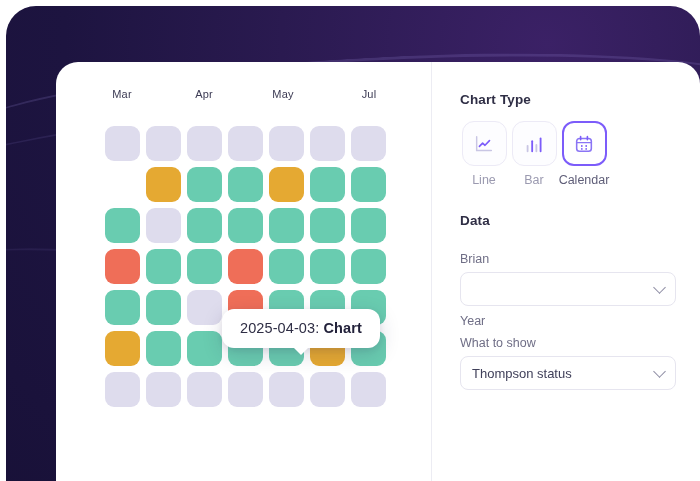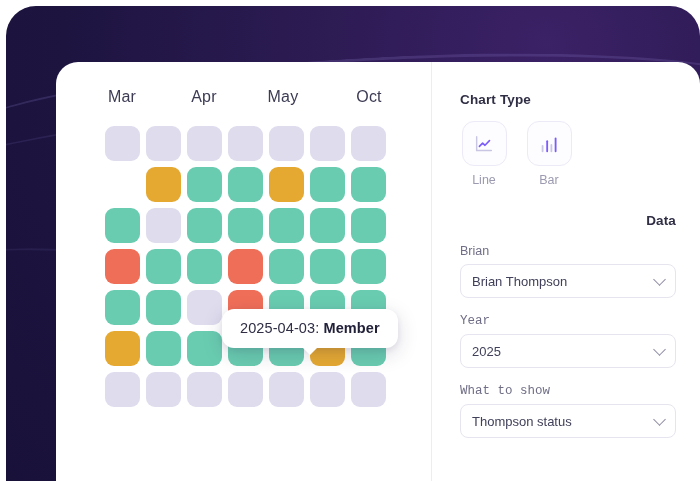--- a/index.html
+++ b/index.html
@@ -87,21 +87,21 @@
   }
 
   #month-axis {
     position: relative;
     height: 22px;
     margin: 0 0 0 0;
   }
   .month-label {
     position: absolute;
     top: 0;
-    font-size: 16px;
+    font-size: 11px;
     color: #3c3b54;
     letter-spacing: .2px;
     white-space: nowrap;
     transform: translateX(-50%);
   }
 
   #heat-grid {
     position: relative;
     margin-top: 16px;
     margin-left: 49px;
@@ -154,25 +154,25 @@
     padding: 30px 24px 0 28px;
   }
 
   .section-title {
     font-size: 13.5px;
     font-weight: bold;
     color: #2f2e45;
     letter-spacing: .15px;
     margin-bottom: 14px;
   }
-  .section-title.data-title { margin-top: 26px; margin-bottom: 16px; text-align: right; }
+  .section-title.data-title { margin-top: 26px; margin-bottom: 24px; }
 
   #chart-type-row {
     display: flex;
-    gap: 17px;
+    gap: 2px;
   }
   .chart-type-option {
     width: 48px;
     display: flex;
     flex-direction: column;
     align-items: center;
     cursor: pointer;
   }
   .chart-type-tile {
     width: 45px;
@@ -194,21 +194,21 @@
     color: #9b9ab0;
     white-space: nowrap;
   }
   .chart-type-option.selected .chart-type-label { color: #5f5e78; }
 
   .field-label {
     font-size: 12.5px;
     color: #6f6e86;
     margin-bottom: 6px;
   }
-  .field-label.spaced { margin-top: 16px; font-family: Liberation Mono, monospace; }
+  .field-label.spaced { margin-top: 8px; }
 
   .select-box {
     position: relative;
     height: 34px;
     border: 1px solid #e6e5ef;
     border-radius: 8px;
     background: #ffffff;
     display: flex;
     align-items: center;
     padding: 0 30px 0 11px;
@@ -239,21 +239,21 @@
   </div>
 
   <div id="content-card">
 
     <div id="chart-panel">
 
       <div id="month-axis">
           <div class="month-label" style="left: 66px;">Mar</div>
           <div class="month-label" style="left: 148px;">Apr</div>
           <div class="month-label" style="left: 227px;">May</div>
-          <div class="month-label" style="left: 313px;">Oct</div>
+          <div class="month-label" style="left: 313px;">Jul</div>
         </div>
 
       <div id="heat-grid">
           <div class="heat-cell" style="background: rgb(222, 220, 237);"></div>
           <div class="heat-cell" style="background: rgb(222, 220, 237);"></div>
           <div class="heat-cell" style="background: rgb(222, 220, 237);"></div>
           <div class="heat-cell" style="background: rgb(222, 220, 237);"></div>
           <div class="heat-cell" style="background: rgb(222, 220, 237);"></div>
           <div class="heat-cell" style="background: rgb(222, 220, 237);"></div>
           <div class="heat-cell" style="background: rgb(222, 220, 237);"></div>
@@ -296,21 +296,21 @@
           <div class="heat-cell" style="background: rgb(222, 220, 237);"></div>
           <div class="heat-cell" style="background: rgb(222, 220, 237);"></div>
           <div class="heat-cell" style="background: rgb(222, 220, 237);"></div>
           <div class="heat-cell" style="background: rgb(222, 220, 237);"></div>
           <div class="heat-cell" style="background: rgb(222, 220, 237);"></div>
           <div class="heat-cell" style="background: rgb(222, 220, 237);"></div>
         </div>
 
       <div id="heat-tooltip">
         <span>2025-04-03:</span>
-        <span class="tip-value">Member</span>
+        <span class="tip-value">Chart</span>
       </div>
 
     </div>
 
     <div id="controls-panel">
 
       <div class="section-title">Chart Type</div>
 
       <div id="chart-type-row">
           <div class="chart-type-option">
@@ -326,35 +326,44 @@
             <div class="chart-type-tile">
               <svg width="22" height="22" viewBox="0 0 24 24" fill="none">
                 <path d="M5 14v6" stroke="#c9c6e4" stroke-width="2" stroke-linecap="round"></path>
                 <path d="M10 9v11" stroke="#7c5cfa" stroke-width="2" stroke-linecap="round"></path>
                 <path d="M14.6 13v7" stroke="#c9c6e4" stroke-width="2" stroke-linecap="round"></path>
                 <path d="M19.2 6v14" stroke="#7c5cfa" stroke-width="2" stroke-linecap="round"></path>
               </svg>
             </div>
             <div class="chart-type-label">Bar</div>
           </div>
+          <div class="chart-type-option selected">
+            <div class="chart-type-tile">
+              <svg width="22" height="22" viewBox="0 0 24 24" fill="none">
+                <rect x="4" y="6" width="16" height="14" rx="3" stroke="#8b75f5" stroke-width="1.7"></rect>
+                <path d="M4 10.5h16" stroke="#8b75f5" stroke-width="1.5"></path>
+                <path d="M8.3 4v3.4M15.7 4v3.4" stroke="#7c5cfa" stroke-width="1.8" stroke-linecap="round"></path>
+                <circle cx="9.6" cy="14.2" r="1" fill="#7c5cfa"></circle>
+                <circle cx="14.4" cy="14.2" r="1" fill="#7c5cfa"></circle>
+                <circle cx="9.6" cy="17.4" r="1" fill="#7c5cfa"></circle>
+                <circle cx="14.4" cy="17.4" r="1" fill="#7c5cfa"></circle>
+              </svg>
+            </div>
+            <div class="chart-type-label">Calendar</div>
+          </div>
         </div>
 
       <div class="section-title data-title">Data</div>
 
       <div id="data-fields">
           <div class="field-label">Brian</div>
           <div class="select-box">
-            <span>Brian Thompson</span>
             <span class="select-chevron"></span>
           </div>
           <div class="field-label spaced">Year</div>
-          <div class="select-box">
-            <span>2025</span>
-            <span class="select-chevron"></span>
-          </div>
           <div class="field-label spaced">What to show</div>
           <div class="select-box">
             <span>Thompson status</span>
             <span class="select-chevron"></span>
           </div>
         </div>
 
     </div>
 
   </div>

